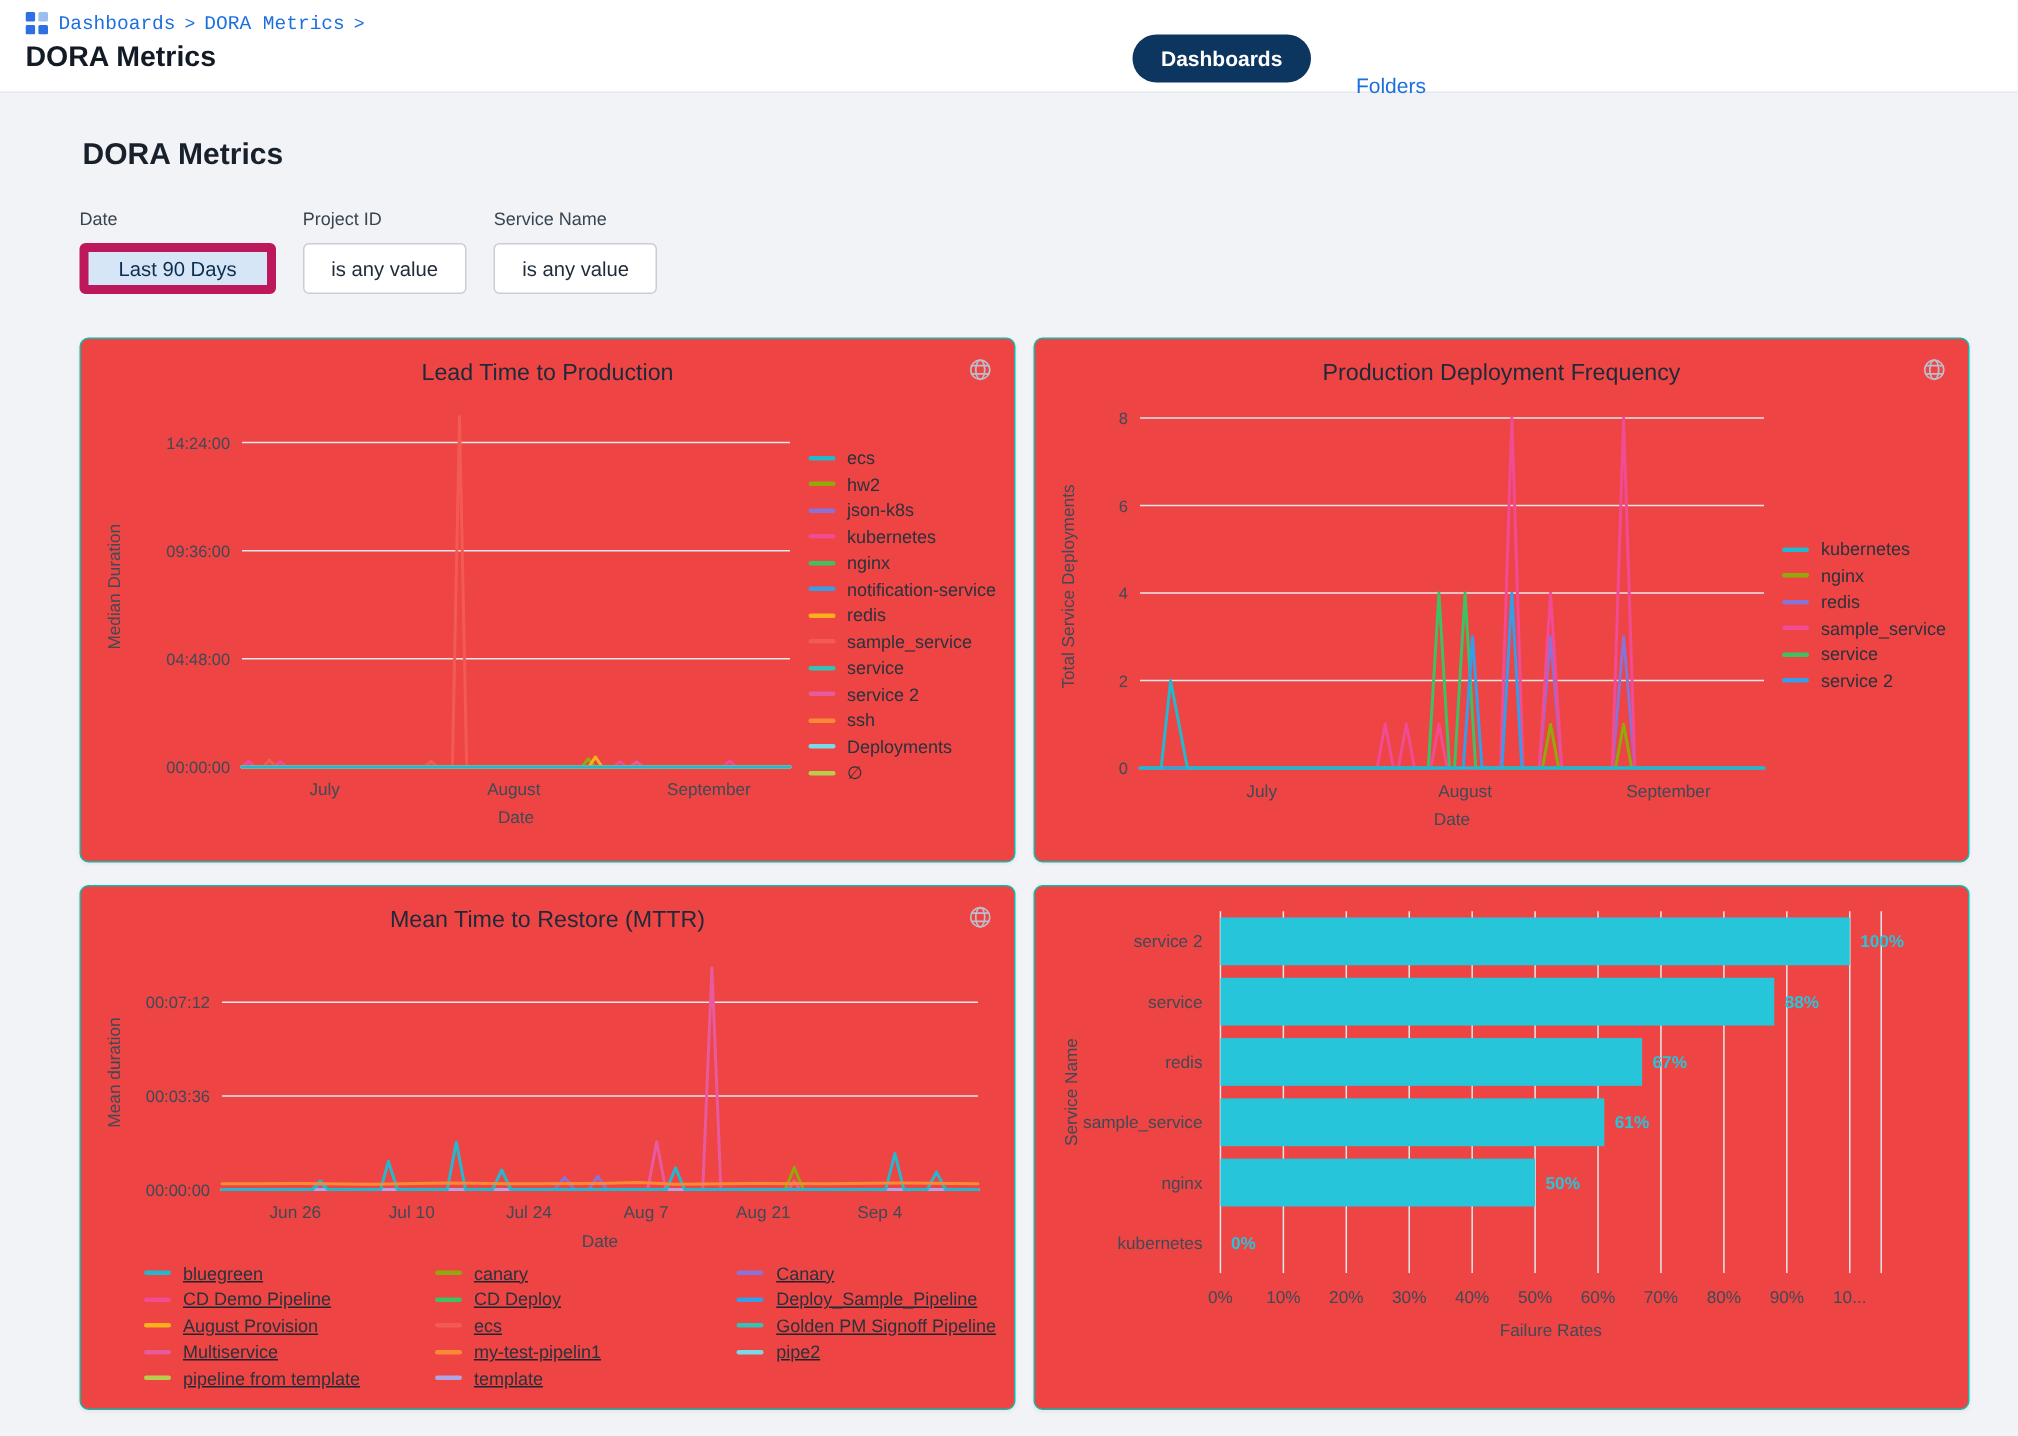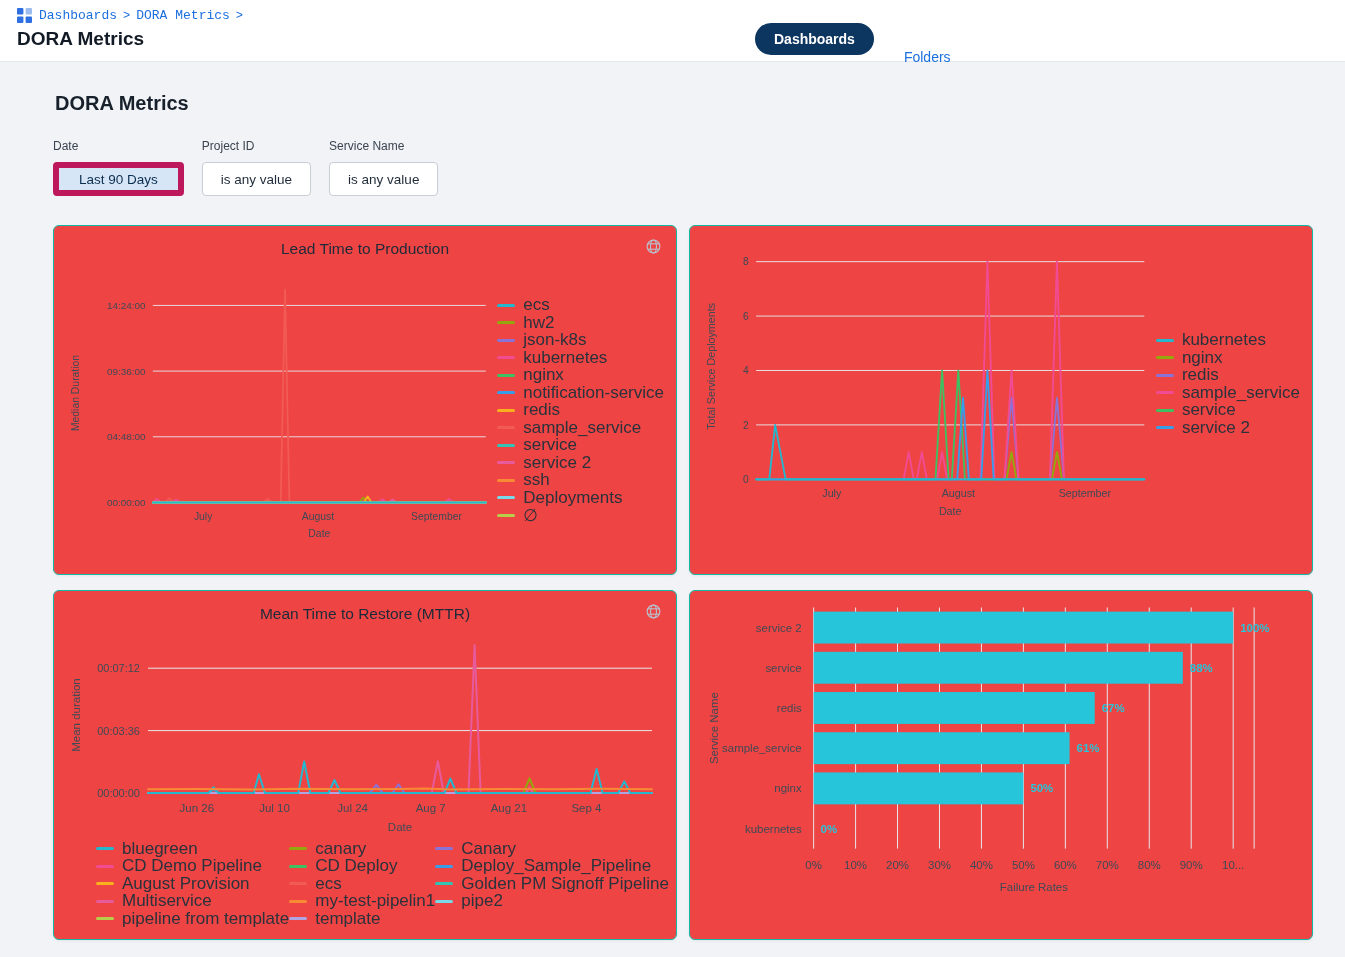--- a/index.html
+++ b/index.html
@@ -33,22 +33,22 @@
   .card { background:#ef4444; border:1px solid #14b8a6; border-radius:6px; height:350px;
     padding:10px 12px; box-shadow:0 1px 3px rgba(20,30,50,.06); position:relative; }
   .card-head { position:relative; text-align:center; height:26px; padding-top:4px; }
   .card-title { font-size:15.5px; font-weight:500; color:#1C2A39; }
   .globe { position:absolute; right:2px; top:2px; }
   .chart-body { display:flex; align-items:center; }
   .chart-body.col { flex-direction:column; align-items:stretch; }
   .legend-right { display:flex; flex-direction:column; gap:2.5px; margin-left:6px; margin-top:-4px; }
   .legend-item { display:flex; align-items:center; height:15px; cursor:pointer; }
   .legend-item .dash { width:18px; height:3px; border-radius:2px; margin-right:8px; flex:none; }
-  .legend-item .lname { font-size:17px; color:#2A323C; white-space:nowrap; }
-  .legend-bottom { display:flex; padding-left:30px; margin-top:2px; }
+  .legend-item .lname { font-size:12px; color:#2A323C; white-space:nowrap; }
+  .legend-bottom { display:flex; padding-left:30px; margin-top:2px;text-decoration:underline; }
   .legend-col { display:flex; flex-direction:column; gap:2.5px; }
   .legend-col.c1 { width:205px; } .legend-col.c2 { width:213px; }
 </style>
 </head>
 <body>
 
 <header class="app-header">
   <div class="breadcrumb">
     <span class="bc-icon">
       <svg width="15" height="15" viewBox="0 0 15 15">
@@ -168,20 +168,31 @@
             </div>
             <div class="legend-item">
               <span class="dash" style="background: rgb(183, 206, 74);"></span>
               <span class="lname">∅</span>
             </div>
           </div>
         </div>
     </section>
 
     <section class="card">
+      <div class="card-head">
+        <span class="card-title">Production Deployment Frequency</span>
+        <span class="globe">
+          <svg width="17" height="17" viewBox="0 0 24 24" fill="none" stroke="#B9C0CB" stroke-width="1.6">
+            <circle cx="12" cy="12" r="9"></circle>
+              <ellipse cx="12" cy="12" rx="4.2" ry="9"></ellipse>
+            <line x1="3.6" y1="8.2" x2="20.4" y2="8.2"></line>
+              <line x1="3.6" y1="15.8" x2="20.4" y2="15.8"></line>
+          </svg>
+        </span>
+      </div>
       <div class="chart-body">
           <svg width="480" height="300" viewBox="0 0 480 300">
             <line x1="58" x2="474" y1="250" y2="250" stroke="#E5E8EC" stroke-width="1"></line>
             <text x="50" y="254" font-size="11" fill="#3E4A55" text-anchor="end" font-weight="400" font-family="&quot;Liberation Sans&quot;,&quot;DejaVu Sans&quot;,sans-serif">0</text>
             <line x1="58" x2="474" y1="191.6867469879518" y2="191.6867469879518" stroke="#E5E8EC" stroke-width="1"></line>
             <text x="50" y="195.6867469879518" font-size="11" fill="#3E4A55" text-anchor="end" font-weight="400" font-family="&quot;Liberation Sans&quot;,&quot;DejaVu Sans&quot;,sans-serif">2</text>
             <line x1="58" x2="474" y1="133.3734939759036" y2="133.3734939759036" stroke="#E5E8EC" stroke-width="1"></line>
             <text x="50" y="137.3734939759036" font-size="11" fill="#3E4A55" text-anchor="end" font-weight="400" font-family="&quot;Liberation Sans&quot;,&quot;DejaVu Sans&quot;,sans-serif">4</text>
             <line x1="58" x2="474" y1="75.06024096385545" y2="75.06024096385545" stroke="#E5E8EC" stroke-width="1"></line>
             <text x="50" y="79.06024096385545" font-size="11" fill="#3E4A55" text-anchor="end" font-weight="400" font-family="&quot;Liberation Sans&quot;,&quot;DejaVu Sans&quot;,sans-serif">6</text>

